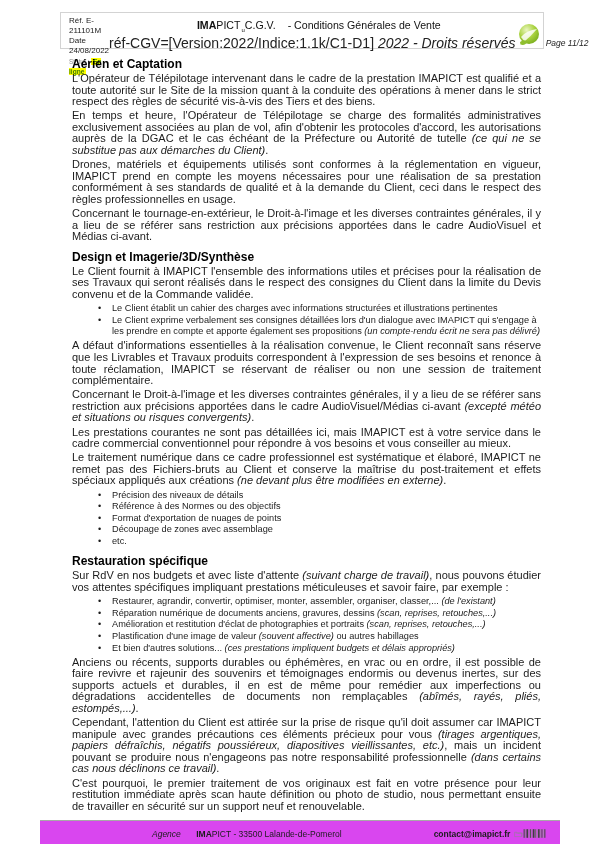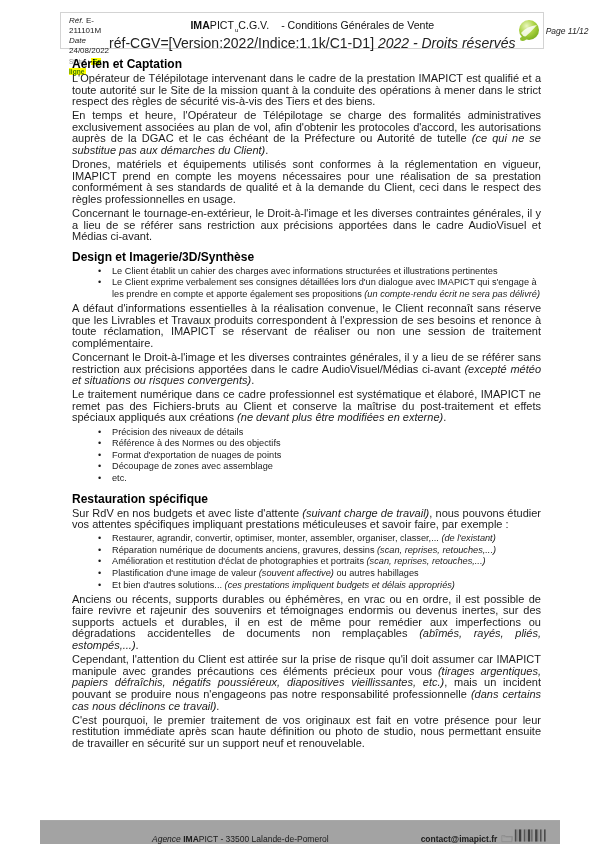--- a/index.html
+++ b/index.html
@@ -1,55 +1,55 @@
 <!DOCTYPE html>
 <html lang="fr"><head>
 <meta charset="utf-8">
 <style>
   html,body{margin:0;padding:0;background:#fff;}
   .page{
     position:relative;width:600px;height:848px;background:#ffffff;overflow:hidden;
     font-family:"Liberation Sans","DejaVu Sans",sans-serif;color:#1c1c1c;
   }
   .it{font-style:italic;}
-  .b{font-weight:bold;}
+  .b{font-weight:bold;margin-left:13px;}
 
   
   .header-box{
     position:absolute;left:60px;top:12px;width:484px;height:37px;
     border:1px solid #d3d3d3;display:flex;box-sizing:border-box;background:#fff;
   }
   .h-left{width:112px;padding:3px 0 0 8px;font-size:8px;line-height:10px;color:#222;}
-  .h-left .lbl{font-style:italic;margin-top:12px;}
+  .h-left .lbl{margin-top:12px;}
   .statut-line{font-size:6.4px;color:#8a8a8a;margin-top:1px;}
   .statut-value{background:#ffff00;color:#3f7d00;font-weight:bold;font-size:6.6px;padding:0 2px;font-style:normal;}
   .h-center{flex:1;text-align:center;padding-top:6px;}
   .brand-line{font-size:10.6px;color:#111;white-space:nowrap;}
   .brand-sub{font-size:6px;vertical-align:sub;margin-left:1px;}
   .brand-gap{display:inline-block;width:12px;}
   .sub-line{font-size:14px;margin-top:1.5px;color:#222;white-space:nowrap;}
-  .h-right{width:94px;display:flex;align-items:center;gap:4px;}
+  .h-right{width:94px;display:flex;align-items:flex-end;gap:4px;}
   .logo{flex:none;}
   .page-num{font-size:8.5px;font-style:italic;white-space:nowrap;}
 
   
   .content{position:absolute;left:72px;top:55px;width:469px;}
   .h2{font-size:12px;font-weight:bold;margin:7px 0 2px;color:#000;}
   .section:first-child .h2{margin-top:2px;}
   .para{font-size:11px;line-height:11.6px;text-align:justify;margin:0 0 2.5px;}
   .bullets{margin:0 0 2.5px;}
   .bullet{display:flex;align-items:flex-start;}
   .marker{flex:none;width:14px;margin-left:26px;font-size:9.2px;line-height:11.6px;text-align:left;}
   .btext{flex:1;font-size:9.2px;line-height:11.6px;}
 
   
   .footer{
     position:absolute;left:40px;width:520px;bottom:4px;height:24px;
-    border-top:1px solid #a8a8a8;background:#a3a3a3;
-    display:flex;align-items:flex-end;box-sizing:border-box;padding-top:2px;
+    border-top:1px solid #a8a8a8;background:#d946ef;
+    display:flex;align-items:center;box-sizing:border-box;padding-top:2px;
   }
   .f-agency{margin-left:112px;font-size:8.5px;white-space:nowrap;}
   .f-email{margin-left:92px;font-size:8.5px;font-weight:bold;color:#1c1c1c;text-decoration:none;white-space:nowrap;}
   .f-folder{margin-left:4px;}
   .f-barcode{margin-left:auto;margin-right:14px;}
 </style>
 </head>
 <body>
 
 <div class="page">
@@ -88,32 +88,34 @@
   <div class="content" id="doc-content">
       <div class="section">
         <div class="h2">Aérien et Captation</div>
         <div class="para"><span>L'Opérateur de Télépilotage intervenant dans le cadre de la prestation IMAPICT est qualifié et a toute autorité sur le Site de la mission quant à la conduite des opérations à mener dans le strict respect des règles de sécurité vis-à-vis des Tiers et des biens.</span></div>
         <div class="para"><span>En temps et heure, l'Opérateur de Télépilotage se charge des formalités administratives exclusivement associées au plan de vol, afin d'obtenir les protocoles d'accord, les autorisations auprès de la DGAC et le cas échéant de la Préfecture ou Autorité de tutelle </span><span class="it">(ce qui ne se substitue pas aux démarches du Client)</span><span>.</span></div>
         <div class="para"><span>Drones, matériels et équipements utilisés sont conformes à la réglementation en vigueur, IMAPICT prend en compte les moyens nécessaires pour une réalisation de sa prestation conformément à ses standards de qualité et à la demande du Client, ceci dans le respect des règles professionnelles en usage.</span></div>
         <div class="para"><span>Concernant le tournage-en-extérieur, le Droit-à-l'image et les diverses contraintes générales, il y a lieu de se référer sans restriction aux précisions apportées dans le cadre AudioVisuel et Médias ci-avant.</span></div>
       </div>
       <div class="section">
         <div class="h2">Design et Imagerie/3D/Synthèse</div>
+        <div class="para"><span>Le Client fournit à IMAPICT l'ensemble des informations utiles et précises pour la réalisation de ses Travaux qui seront réalisés dans le respect des consignes du Client dans la limite du Devis convenu et de la Commande validée.</span></div>
         <div class="bullets">
           <div class="bullet">
             <span class="marker">•</span>
             <span class="btext"><span>Le Client établit un cahier des charges avec informations structurées et illustrations pertinentes</span></span>
           </div>
           <div class="bullet">
             <span class="marker">•</span>
             <span class="btext"><span>Le Client exprime verbalement ses consignes détaillées lors d'un dialogue avec IMAPICT qui s'engage à les prendre en compte et apporte également ses propositions </span><span class="it">(un compte-rendu écrit ne sera pas délivré)</span></span>
           </div>
         </div>
         <div class="para"><span>A défaut d'informations essentielles à la réalisation convenue, le Client reconnaît sans réserve que les Livrables et Travaux produits correspondent à l'expression de ses besoins et renonce à toute réclamation, IMAPICT se réservant de réaliser ou non une session de traitement complémentaire.</span></div>
         <div class="para"><span>Concernant le Droit-à-l'image et les diverses contraintes générales, il y a lieu de se référer sans restriction aux précisions apportées dans le cadre AudioVisuel/Médias ci-avant </span><span class="it">(excepté météo et situations ou risques convergents)</span><span>.</span></div>
+        <div class="para"><span>Les prestations courantes ne sont pas détaillées ici, mais IMAPICT est à votre service dans le cadre commercial conventionnel pour répondre à vos besoins et vous conseiller au mieux.</span></div>
         <div class="para"><span>Le traitement numérique dans ce cadre professionnel est systématique et élaboré, IMAPICT ne remet pas des Fichiers-bruts au Client et conserve la maîtrise du post-traitement et effets spéciaux appliqués aux créations </span><span class="it">(ne devant plus être modifiées en externe)</span><span>.</span></div>
         <div class="bullets">
           <div class="bullet">
             <span class="marker">•</span>
             <span class="btext"><span>Précision des niveaux de détails</span></span>
           </div>
           <div class="bullet">
             <span class="marker">•</span>
             <span class="btext"><span>Référence à des Normes ou des objectifs</span></span>
           </div>

